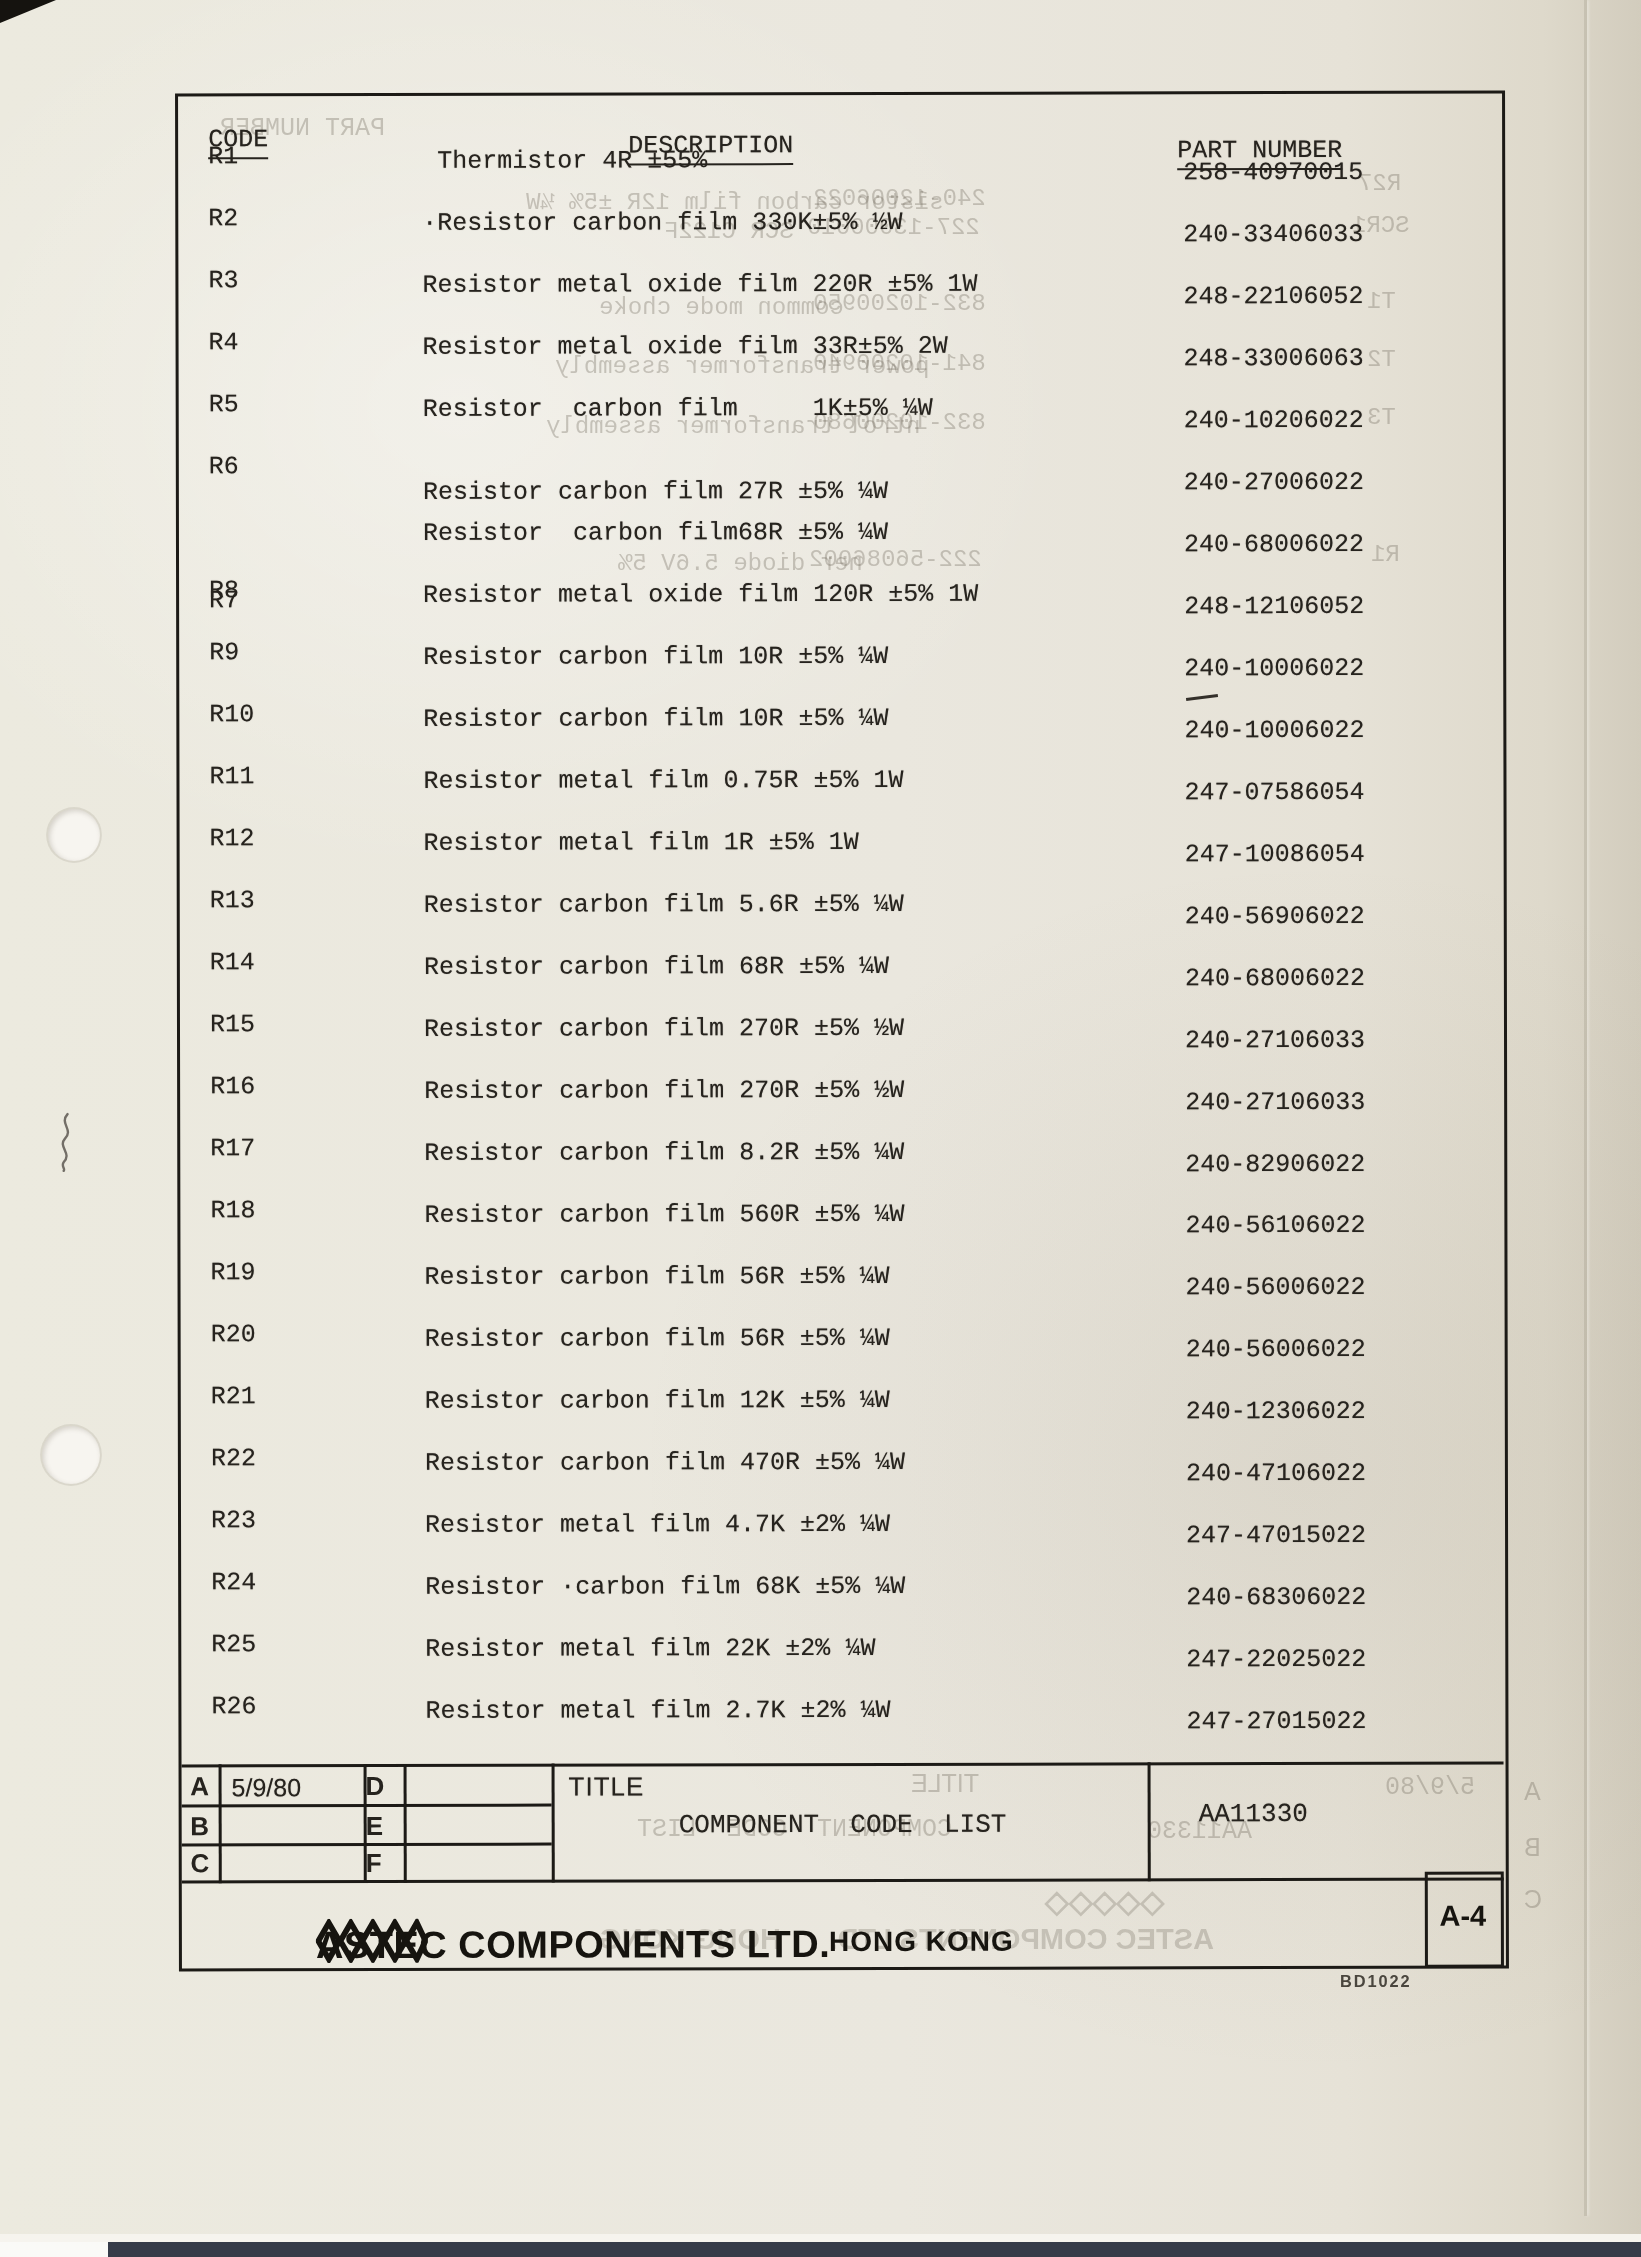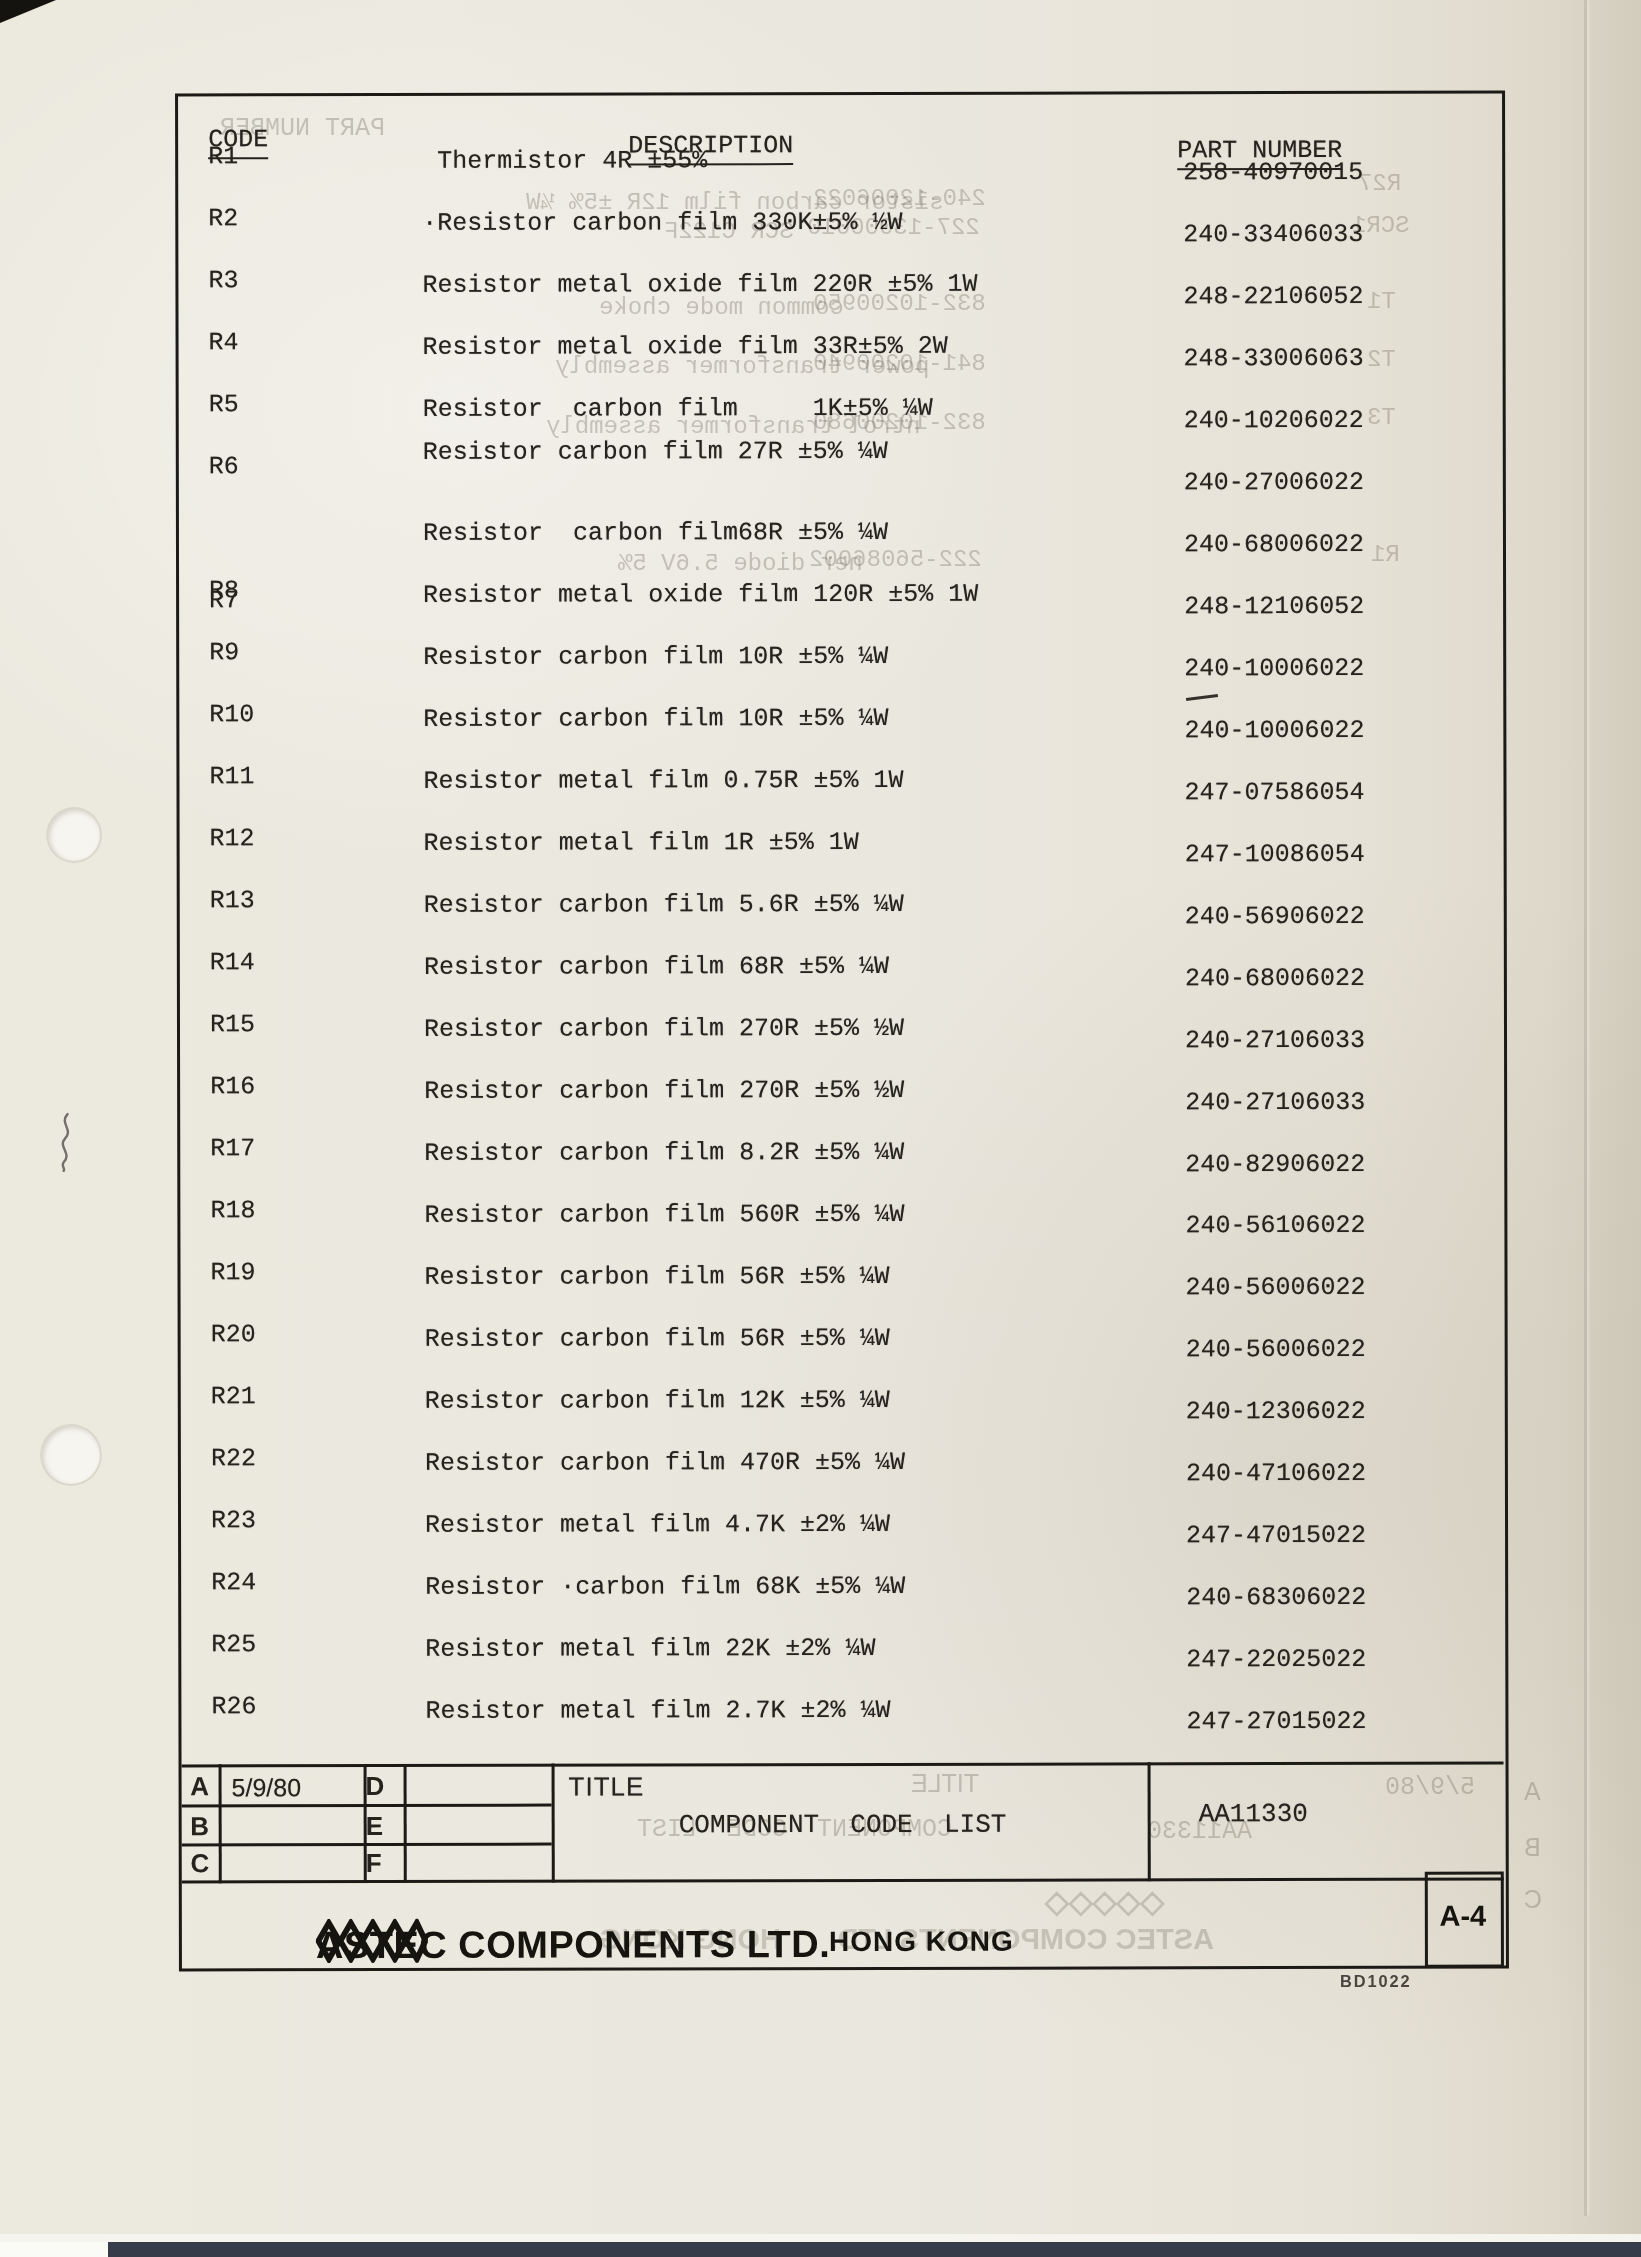--- a/index.html
+++ b/index.html
@@ -119,21 +119,21 @@
           <span class="cell mono ink desc" style="left: 244px; top: 237px;">Resistor metal oxide film 33R±5% 2W</span>
           <span class="cell mono ink part" style="left: 1005px; top: 250px;">248-33006063</span>
         </div>
         <div>
           <span class="cell mono ink code" style="left: 30px; top: 294px;">R5</span>
           <span class="cell mono ink desc" style="left: 244px; top: 299px;">Resistor  carbon film     1K±5% ¼W</span>
           <span class="cell mono ink part" style="left: 1005px; top: 312px;">240-10206022</span>
         </div>
         <div>
           <span class="cell mono ink code" style="left: 30px; top: 356px;">R6</span>
-          <span class="cell mono ink desc" style="left: 244px; top: 342px;">Resistor carbon film 27R ±5% ¼W</span>
+          <span class="cell mono ink desc" style="left: 244px; top: 382px;">Resistor carbon film 27R ±5% ¼W</span>
           <span class="cell mono ink part" style="left: 1005px; top: 374px;">240-27006022</span>
         </div>
         <div>
           <span class="cell mono ink code" style="left: 30px; top: 442px; margin-top: 48px;">R7</span>
           <span class="cell mono ink desc" style="left: 244px; top: 423px;">Resistor  carbon film68R ±5% ¼W</span>
           <span class="cell mono ink part" style="left: 1005px; top: 436px;">240-68006022</span>
         </div>
         <div>
           <span class="cell mono ink code" style="left: 30px; top: 480px;">R8</span>
           <span class="cell mono ink desc" style="left: 244px; top: 485px;">Resistor metal oxide film 120R ±5% 1W</span>

